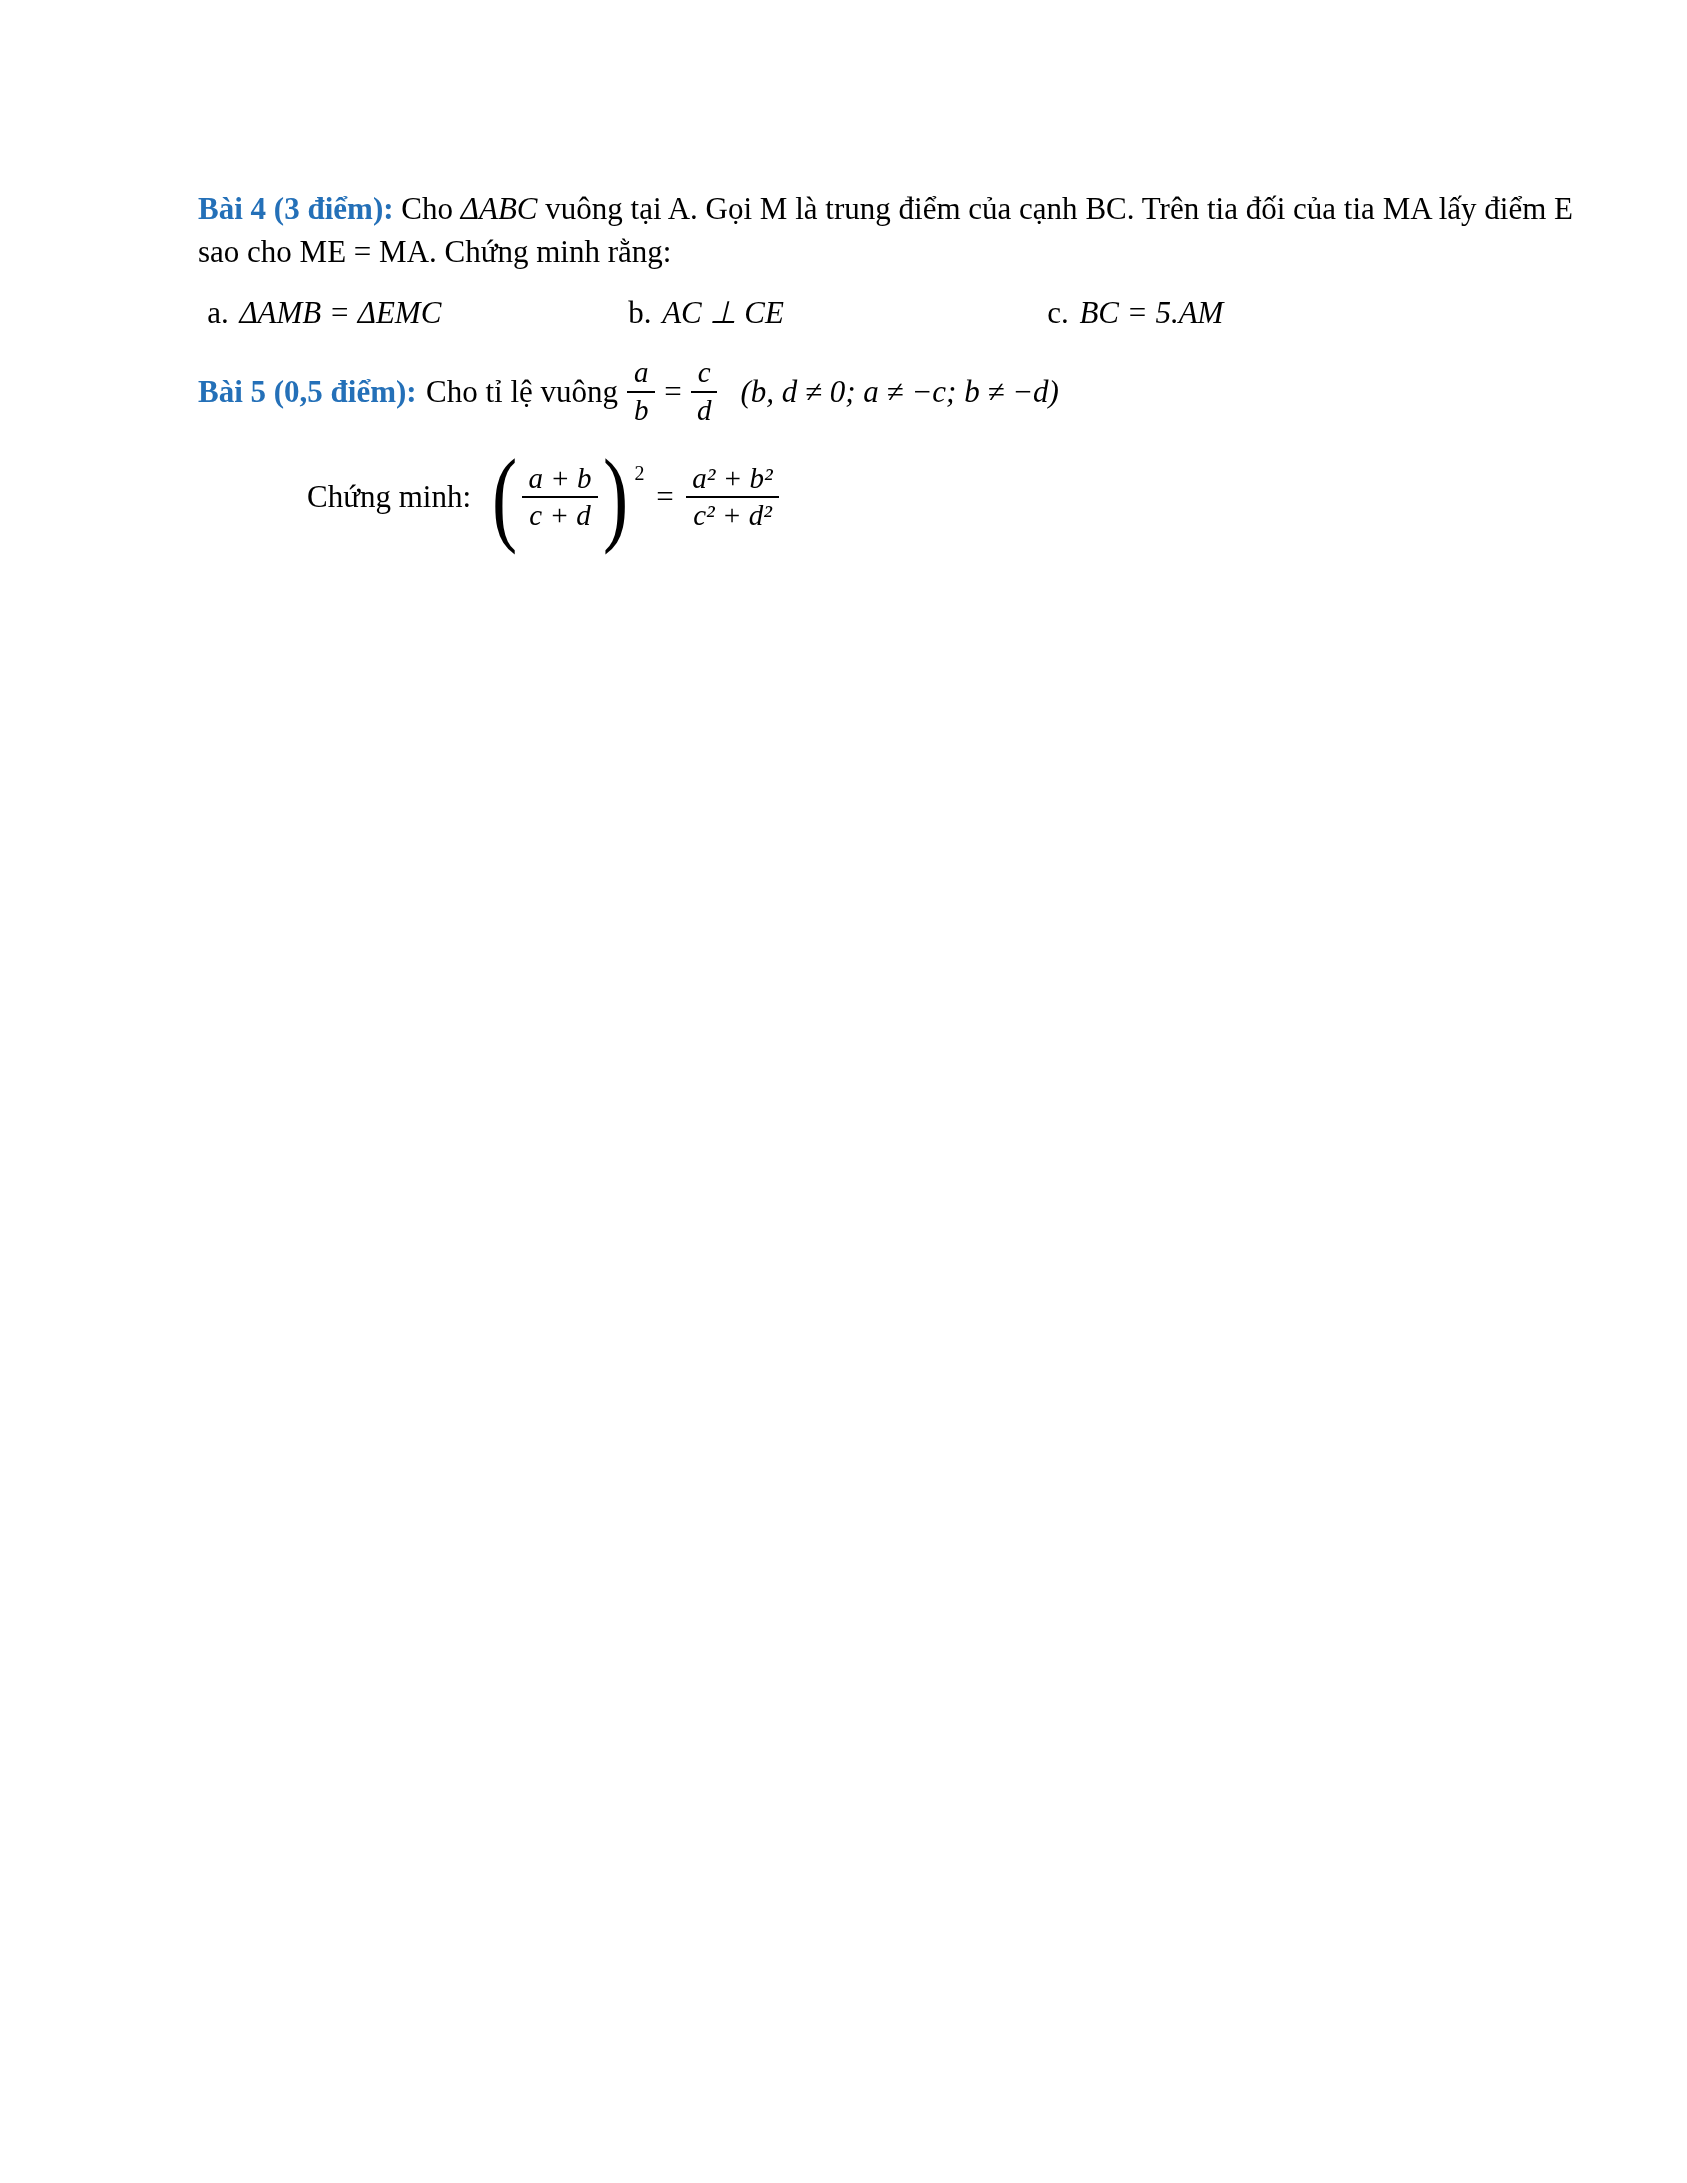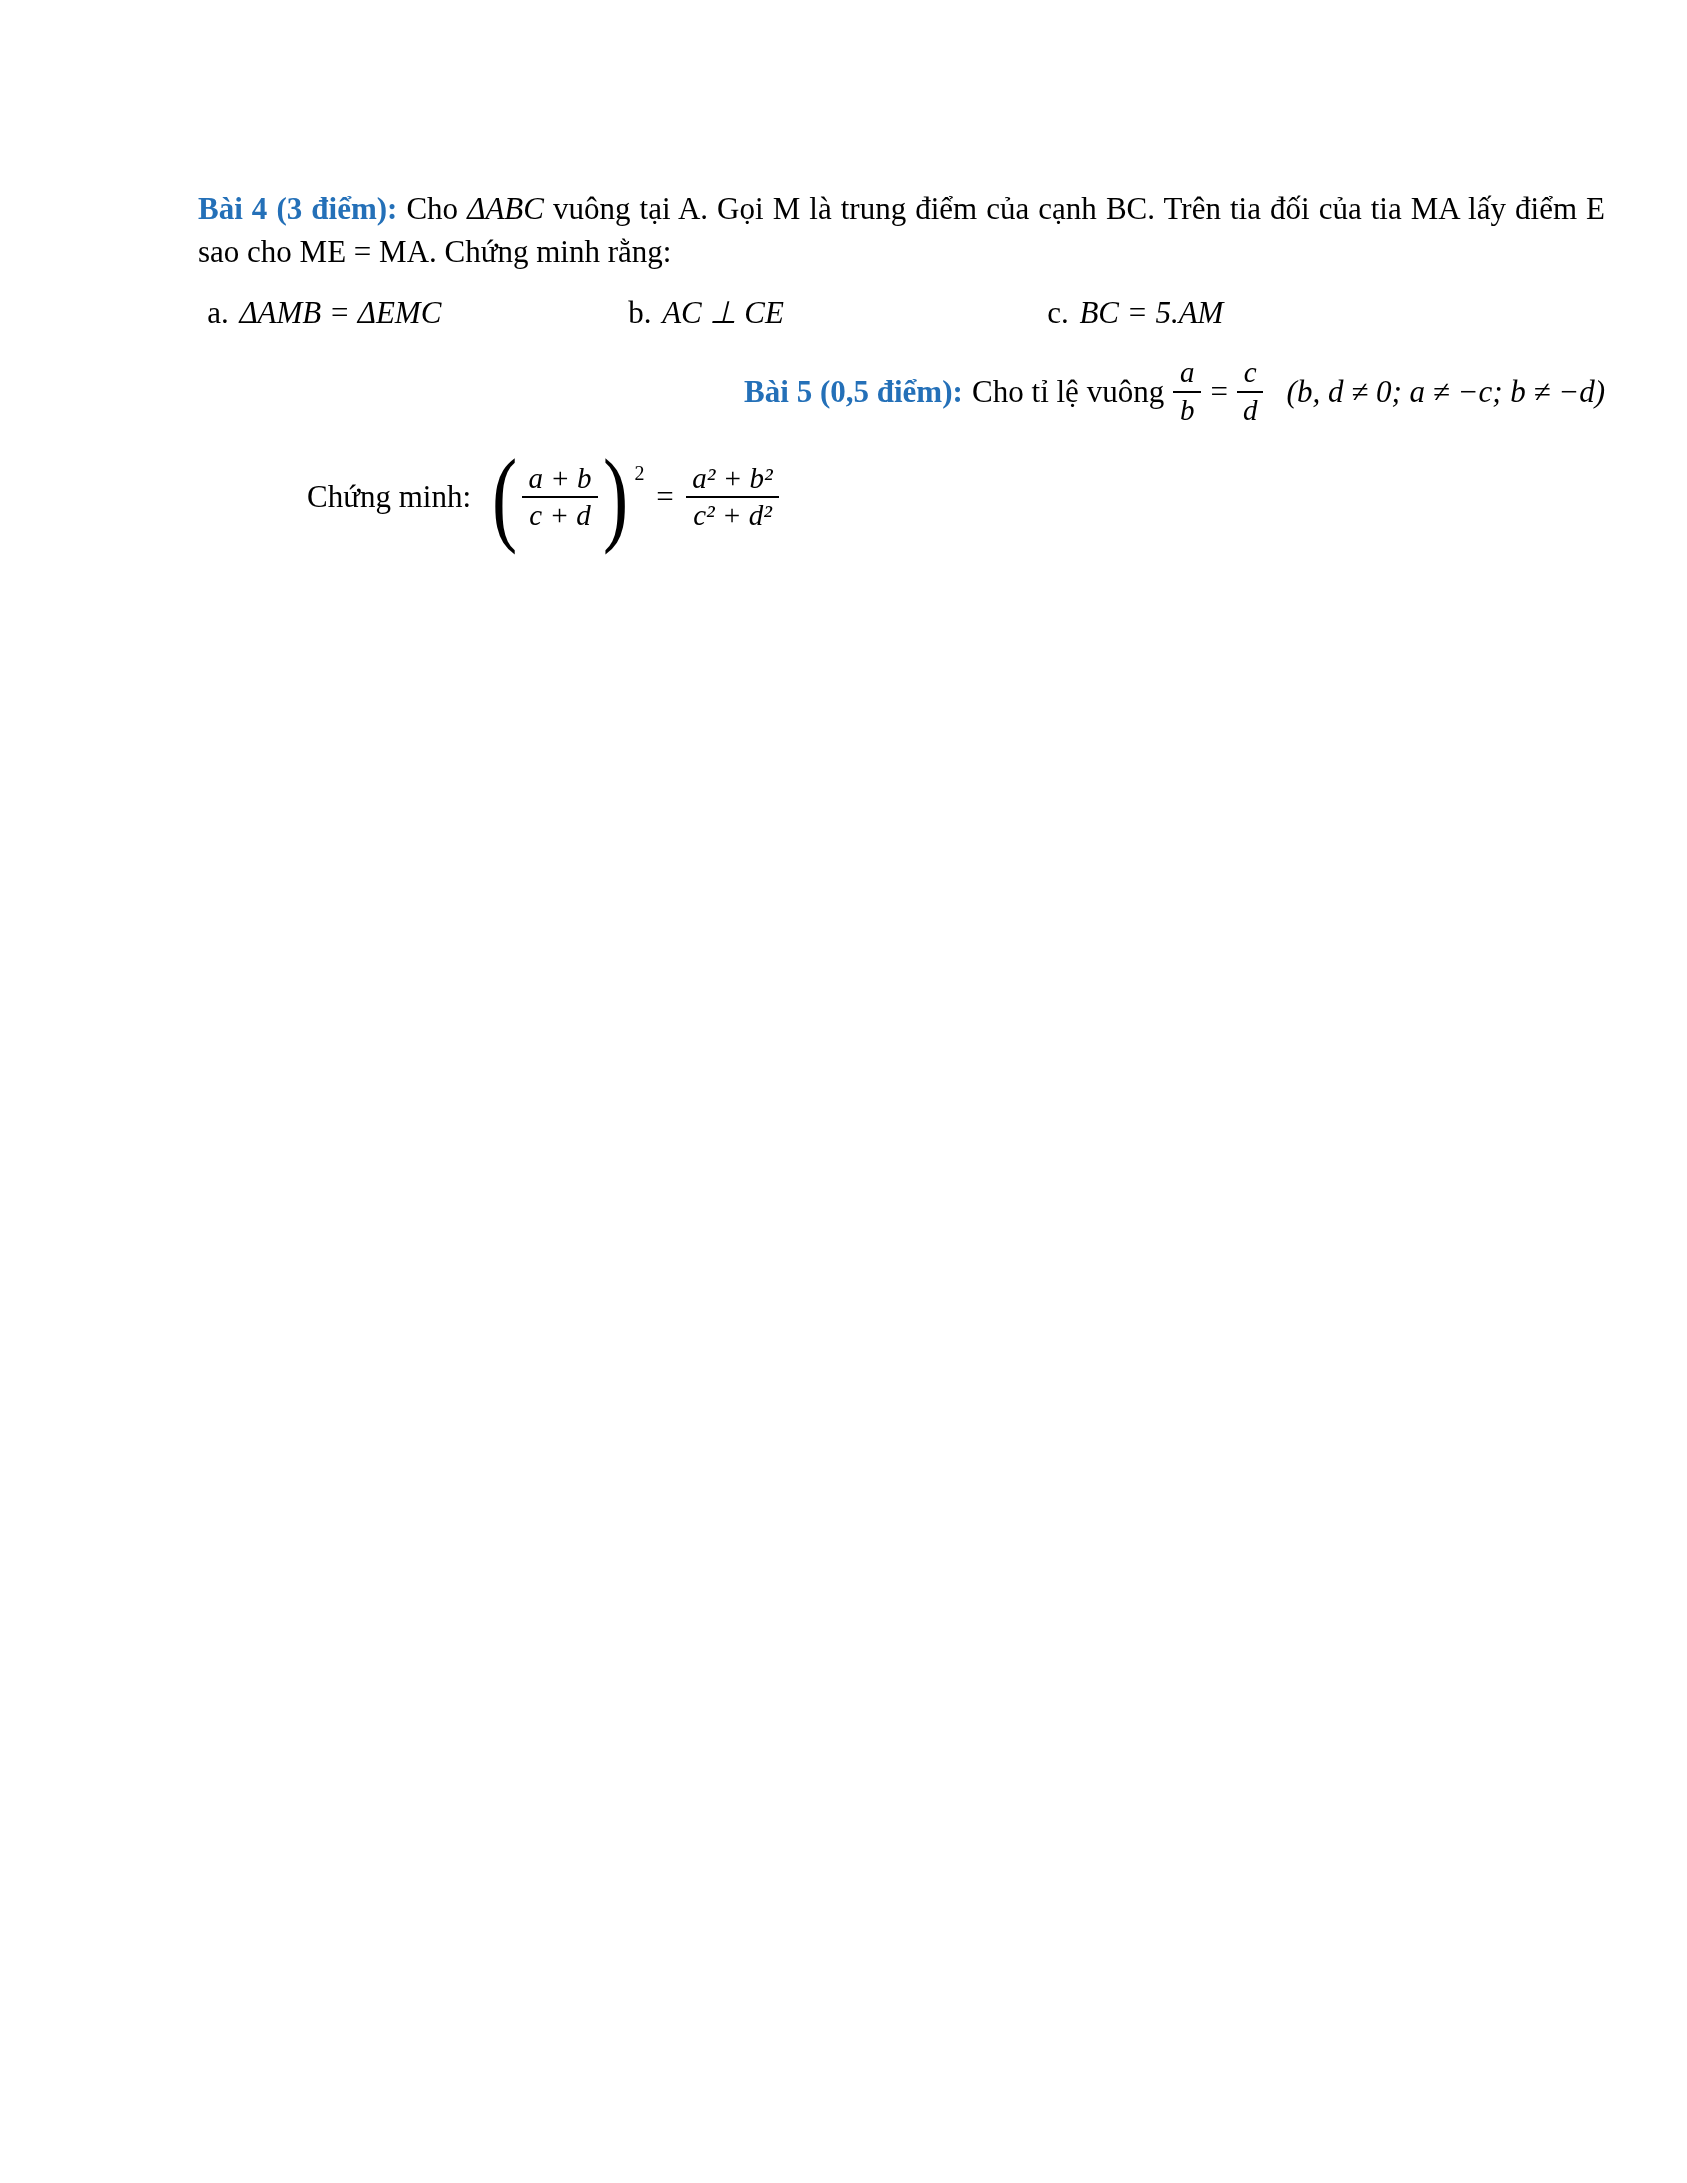--- a/index.html
+++ b/index.html
@@ -8,21 +8,21 @@
     width: 1687px;
     height: 2183px;
     font-family: "Liberation Serif", serif;
     color: #000000;
     position: relative;
     overflow: hidden;
   }
   .page {
     width: 1687px;
     height: 2183px;
-    padding: 187px 82px 0 198px;
+    padding: 187px 114px 0 198px;
   }
   .para {
     font-size: 31px;
     line-height: 1.40;
   }
   .justify { text-align: justify; }
   .label {
     font-weight: bold;
     color: var(--accent, #2470b8);
   }
@@ -64,21 +64,20 @@
   .frac .den { padding-top: 2px; }
 
   
   .bai5-line {
     display: flex;
     align-items: center;
     flex-wrap: nowrap;
     margin-top: 26.5px;
     font-size: 31px;
     gap: 9.3px;
-    justify-content: flex-end;
   }
   .cond { margin-left: 14px; }
 
   
   .proof-row {
     display: flex;
     align-items: center;
     margin-top: 37px;
     margin-left: 109px;
     font-size: 31px;

